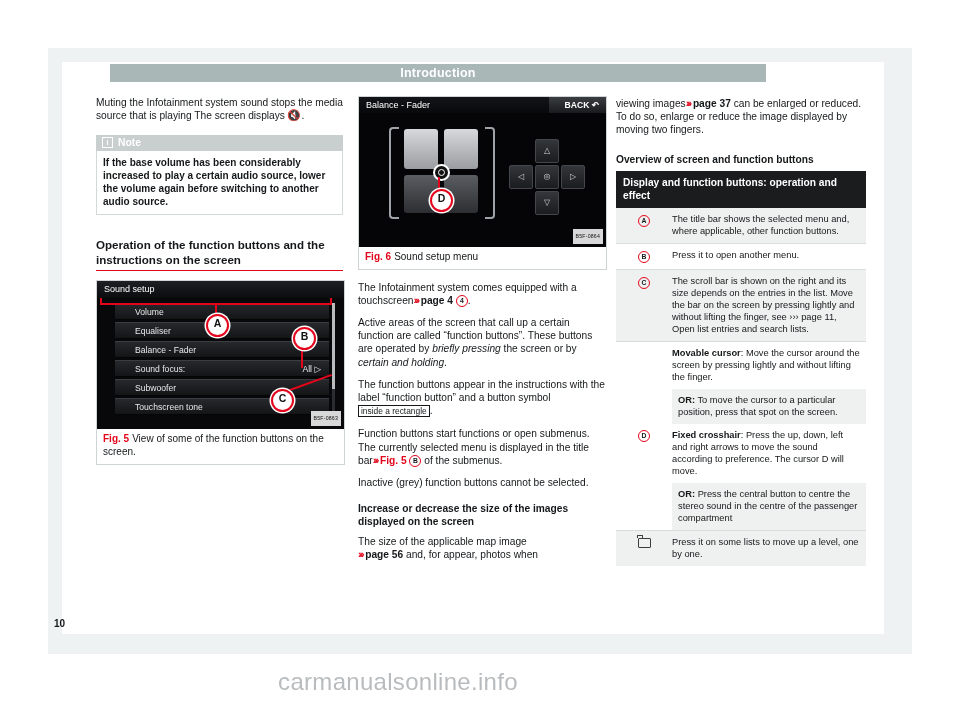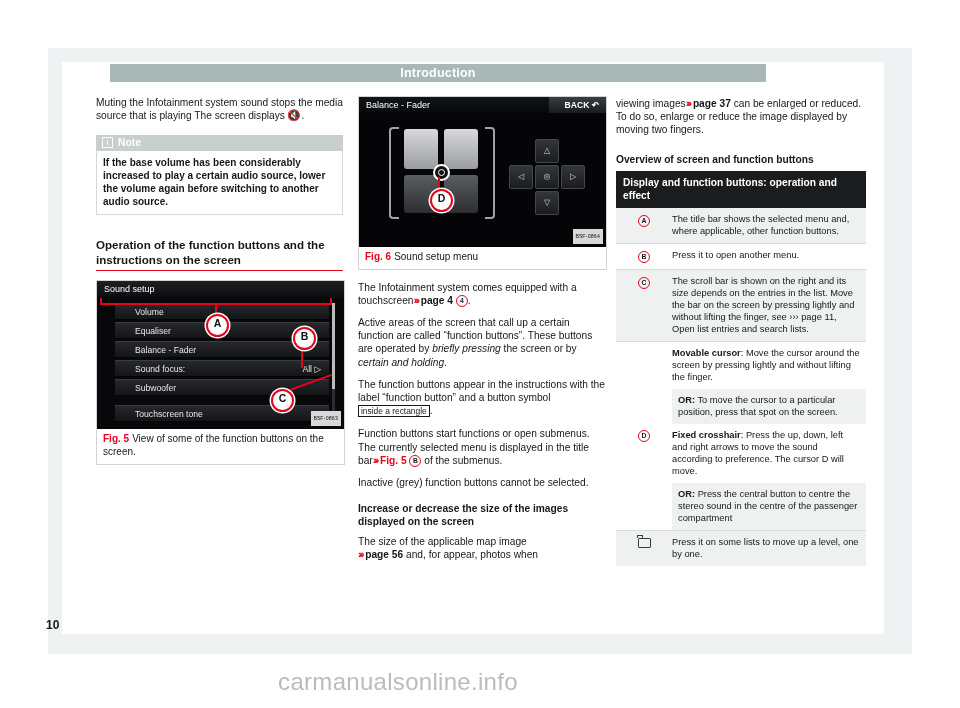--- a/index.html
+++ b/index.html
@@ -118,21 +118,21 @@
     padding:5px 7px 6px 7px;line-height:13px;
   }
   .tbl td{vertical-align:top;font-size:9.3px;line-height:12px;color:#15181a;padding:5px 6px 6px 0;}
   .tbl td.key{width:56px;text-align:center;padding:7px 0 6px 0;}
   .tbl tr.shade td{background:#eff1f1;}
   .tbl tr.white td{background:#ffffff;}
   .tbl .sepline td{padding:0;height:1px;background:#d9dcdc;}
   .folder-ico{display:inline-block;width:11px;height:8px;border:1.4px solid #3a3d3f;border-radius:1px;position:relative;}
   .folder-ico:before{content:"";position:absolute;left:-1.4px;top:-3.4px;width:4px;height:2px;border:1.4px solid #3a3d3f;border-bottom:none;border-radius:1px 1px 0 0;}
   
-  .folio{position:absolute;left:46px;top:618px;font-size:12px;color:#15181a;font-weight:bold;}
+  .folio{position:absolute;left:54px;top:618px;font-size:10px;color:#15181a;font-weight:bold;}
   .watermark{
     position:absolute;left:0;top:668px;width:796px;text-align:center;
     font-size:24px;color:#b9bcbe;letter-spacing:.3px;
   }
   .mute-ico{font-size:11px;}
 </style>
 </head>
 <body>
 
 <div id="page-canvas">
@@ -163,21 +163,21 @@
         <div class="titlebar">Sound setup</div>
 
         <div class="row" style="top:22px"><span>Volume</span></div>
         <div class="row" style="top:41px"><span>Equaliser</span></div>
         <div class="row" style="top:60px"><span>Balance - Fader</span></div>
         <div class="row" style="top:79px">
           <span>Sound focus:</span>
           <span class="right">All ▷</span>
         </div>
         <div class="row" style="top:98px"><span>Subwoofer</span></div>
-        <div class="row" style="top:124px"><span>Touchscreen tone</span></div>
+        <div class="row" style="top:117px"><span>Touchscreen tone</span></div>
 
         <div class="scroll-track"></div>
         <div class="scroll-thumb"></div>
 
         <div class="cal-line" style="left:3px;top:17px;width:2px;height:7px"></div>
         <div class="cal-line" style="left:3px;top:22px;width:232px;height:2px"></div>
         <div class="cal-line" style="left:233px;top:17px;width:2px;height:7px"></div>
         <div class="cal-line" style="left:118px;top:22px;width:2px;height:14px"></div>
         <div class="cal-bub" style="left:109px;top:33px">A</div>
 

